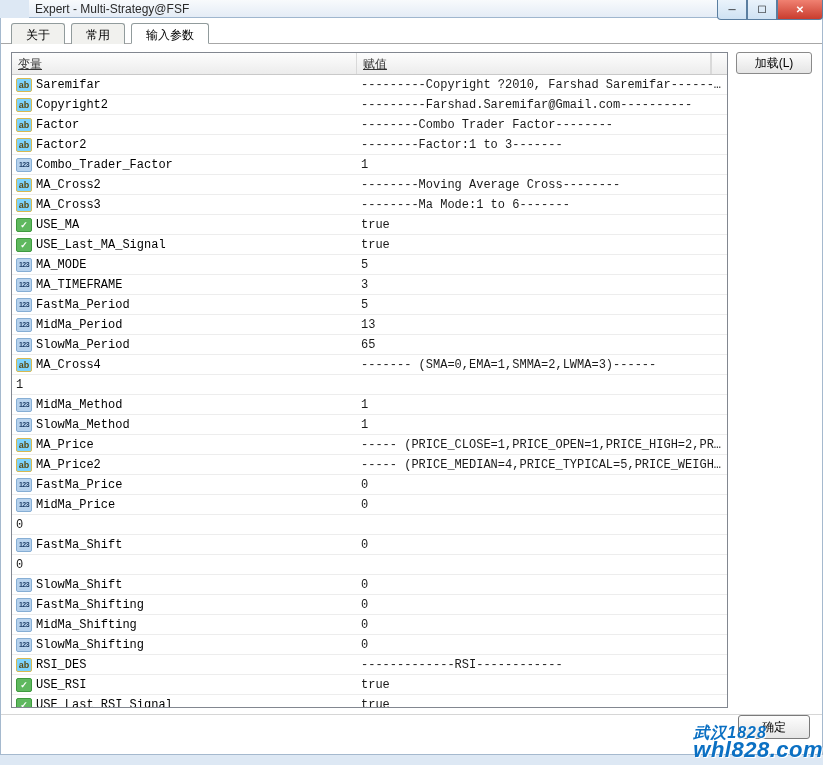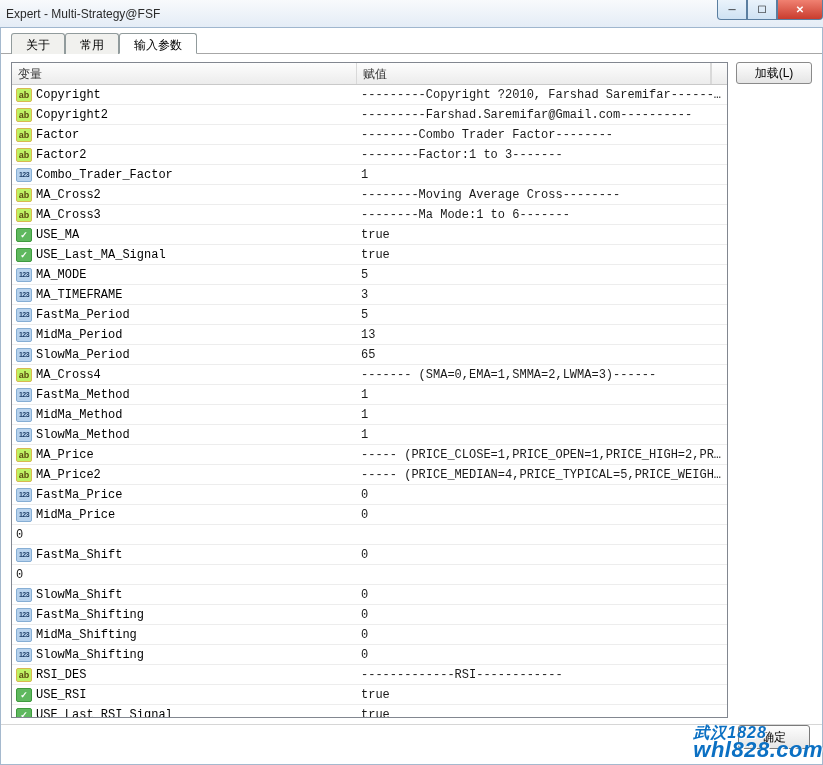--- a/index.html
+++ b/index.html
@@ -1,44 +1,44 @@
 <!DOCTYPE html>
 <html><head>
 <meta charset="utf-8">
 <style>
 * { margin:0; padding:0; box-sizing:border-box; }
 body { font-family: "Microsoft YaHei", SimSun, Arial, sans-serif; font-size:12px; background:#dde8f4; overflow:hidden; width:823px; height:765px; position:relative; }
-.titlebar { height:28px; background:linear-gradient(#f8fafc,#e4ecf6); border-bottom:1px solid #9fb6ce; display:flex; align-items:center; padding:0 6px; position:relative; }
+.titlebar { height:18px; background:linear-gradient(#f8fafc,#e4ecf6); border-bottom:1px solid #9fb6ce; display:flex; align-items:center; padding:0 6px; position:relative;margin-left:29px; }
 .title-text { color:#2a2a2a; font-size:12px; }
 .win-btns { position:absolute; right:0; top:0; display:flex; height:20px; }
 .win-btn { width:30px; height:20px; display:flex; align-items:center; justify-content:center; border:1px solid #5a7ea0; border-top:none; font-size:10px; }
 .win-min { background:linear-gradient(#eaf3fb,#cfe2f3); border-radius:0 0 0 4px; }
 .win-max { background:linear-gradient(#eaf3fb,#cfe2f3); }
 .win-close { background:linear-gradient(#f08171,#c93c2e); color:#fff; font-weight:bold; width:46px; border-radius:0 0 4px 0; }
 .window-body { background:#fff; margin:0; border:1px solid #a5b9ce; border-top:none; height:calc(100% - 28px); display:flex; flex-direction:column; }
 .tabs { display:flex; padding:4px 6px 0 10px; background:#fff; border-bottom:1px solid #a7a7a7; height:26px; }
-.tab { padding:3px 14px 2px; border:1px solid #919b9c; border-bottom:none; margin-right:0; background:#f1f1ee; font-size:12px; position:relative; top:1px; cursor:default; border-radius:3px 3px 0 0; }
+.tab { padding:3px 14px 2px; border:1px solid #919b9c; border-bottom:none; margin-right:6px; background:#f1f1ee; font-size:12px; position:relative; top:1px; cursor:default; border-radius:3px 3px 0 0; }
 .tab.active { background:#fff; border-bottom:1px solid #fff; z-index:2; }
 .content { flex:1; padding:8px 10px 6px 10px; display:flex; gap:8px; overflow:hidden; }
 .grid-wrap { flex:1; border:1px solid #828790; background:#fff; display:flex; flex-direction:column; overflow:hidden; }
 .grid-header { display:flex; background:linear-gradient(#fdfdfd,#ececec); border-bottom:1px solid #c9c9c9; height:22px; }
-.gh-cell { padding:3px 6px; border-right:1px solid #d9d9d9; font-size:12px; color:#333; }
+.gh-cell { padding:3px 6px; border-right:1px solid #d9d9d9; font-size:12px; color:#333;text-decoration:underline; }
 .gh-var { width:345px; }
 .gh-val { flex:1; }
 .scroll-spacer { width:16px; background:linear-gradient(#fdfdfd,#ececec); border-left:1px solid #d9d9d9; }
 .grid-body { flex:1; overflow-y:scroll; overflow-x:hidden; }
 .grid-body::-webkit-scrollbar { width:16px; }
 .grid-body::-webkit-scrollbar-track { background:#f0f0f0; border-left:1px solid #d9d9d9; }
 .grid-body::-webkit-scrollbar-thumb { background:linear-gradient(to right,#e8eef6,#c7d6e8); border:1px solid #97a9bf; border-radius:2px; }
 .grid-body::-webkit-scrollbar-button { height:16px; background:#e8eef6; border:1px solid #97a9bf; }
 .row { display:flex; height:20px; align-items:center; border-bottom:1px solid #ededed; font-family:"SimSun","Courier New",monospace; font-size:12px; }
 .cell-var { width:345px; display:flex; align-items:center; padding-left:4px; gap:4px; overflow:hidden; white-space:nowrap; }
 .cell-val { flex:1; padding-left:4px; overflow:hidden; white-space:nowrap; text-overflow:ellipsis; color:#1a1a1a; }
 .type-icon { width:16px; height:14px; display:inline-flex; align-items:center; justify-content:center; font-size:9px; font-weight:bold; border-radius:2px; font-family:Arial; }
-.ic-ab { background:#bef264; color:#5b4a10; border:1px solid #d8b94f; }
+.ic-ab { background:#7dd3fc; color:#5b4a10; border:1px solid #d8b94f; }
 .ic-123 { background:#b7d2ed; color:#1e3e66; border:1px solid #86aed4; font-size:7px; letter-spacing:-0.5px; }
 .ic-bool { background:#5fb85f; color:#fff; border:1px solid #3e9a3e; }
 .side-btns { width:76px; display:flex; flex-direction:column; justify-content:flex-start; padding-bottom:8px; }
 .side-btn { height:22px; background:linear-gradient(#fdfdfd,#e5e5e5); border:1px solid #8a8a8a; border-radius:3px; font-size:12px; cursor:default; display:flex; align-items:center; justify-content:center; }
 .footer { height:40px; display:flex; align-items:flex-start; justify-content:flex-end; padding:0 12px; border-top:1px solid #d6d6d6; gap:8px; }
 .ftr-btn { min-width:72px; height:24px; background:linear-gradient(#fdfdfd,#e5e5e5); border:1px solid #7a7a7a; border-radius:3px; font-size:12px; display:flex; align-items:center; justify-content:center; cursor:default; }
 .watermark { position:absolute; right:0; bottom:4px; font-family:Arial,sans-serif; font-weight:900; font-style:italic; font-size:28px; line-height:0.95; color:#0b70c3; text-align:left; letter-spacing:1px; pointer-events:none; text-shadow:1px 1px 0 #fff; }
 .watermark .l1 { font-size:16px; }
 .watermark .l2 { font-size:22px; letter-spacing:0.5px; }
 </style>
@@ -65,21 +65,21 @@
     <div class="grid-wrap">
       <div class="grid-header">
         <div class="gh-cell gh-var">变量</div>
         <div class="gh-cell gh-val">赋值</div>
         <div class="scroll-spacer"></div>
       </div>
       <div class="grid-body" id="grid-body">
           <div class="row">
             <div class="cell-var">
               <span class="type-icon ic-ab">ab</span>
-              <span>Copyright</span>
+              <span>Saremifar</span>
             </div>
             <div class="cell-val">---------Copyright ?2010, Farshad Saremifar------...</div>
           </div>
           <div class="row">
             <div class="cell-var">
               <span class="type-icon ic-ab">ab</span>
               <span>Copyright2</span>
             </div>
             <div class="cell-val">---------Farshad.Saremifar@Gmail.com----------</div>
           </div>
@@ -168,24 +168,20 @@
             <div class="cell-val">65</div>
           </div>
           <div class="row">
             <div class="cell-var">
               <span class="type-icon ic-ab">ab</span>
               <span>MA_Cross4</span>
             </div>
             <div class="cell-val">------- (SMA=0,EMA=1,SMMA=2,LWMA=3)------</div>
           </div>
           <div class="row">
-            <div class="cell-var">
-              <span class="type-icon ic-123">123</span>
-              <span>FastMa_Method</span>
-            </div>
             <div class="cell-val">1</div>
           </div>
           <div class="row">
             <div class="cell-var">
               <span class="type-icon ic-123">123</span>
               <span>MidMa_Method</span>
             </div>
             <div class="cell-val">1</div>
           </div>
           <div class="row">

